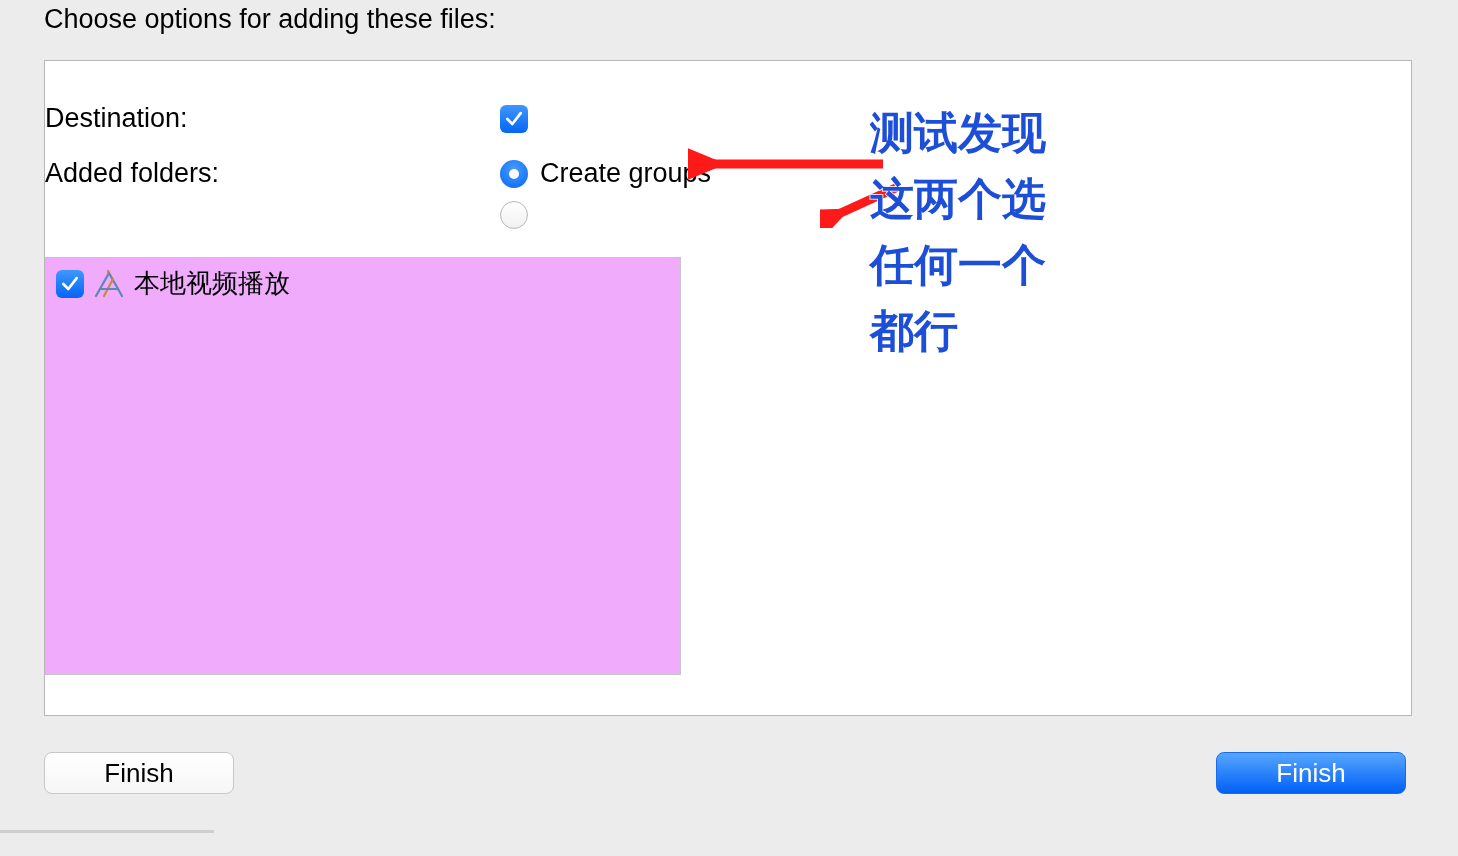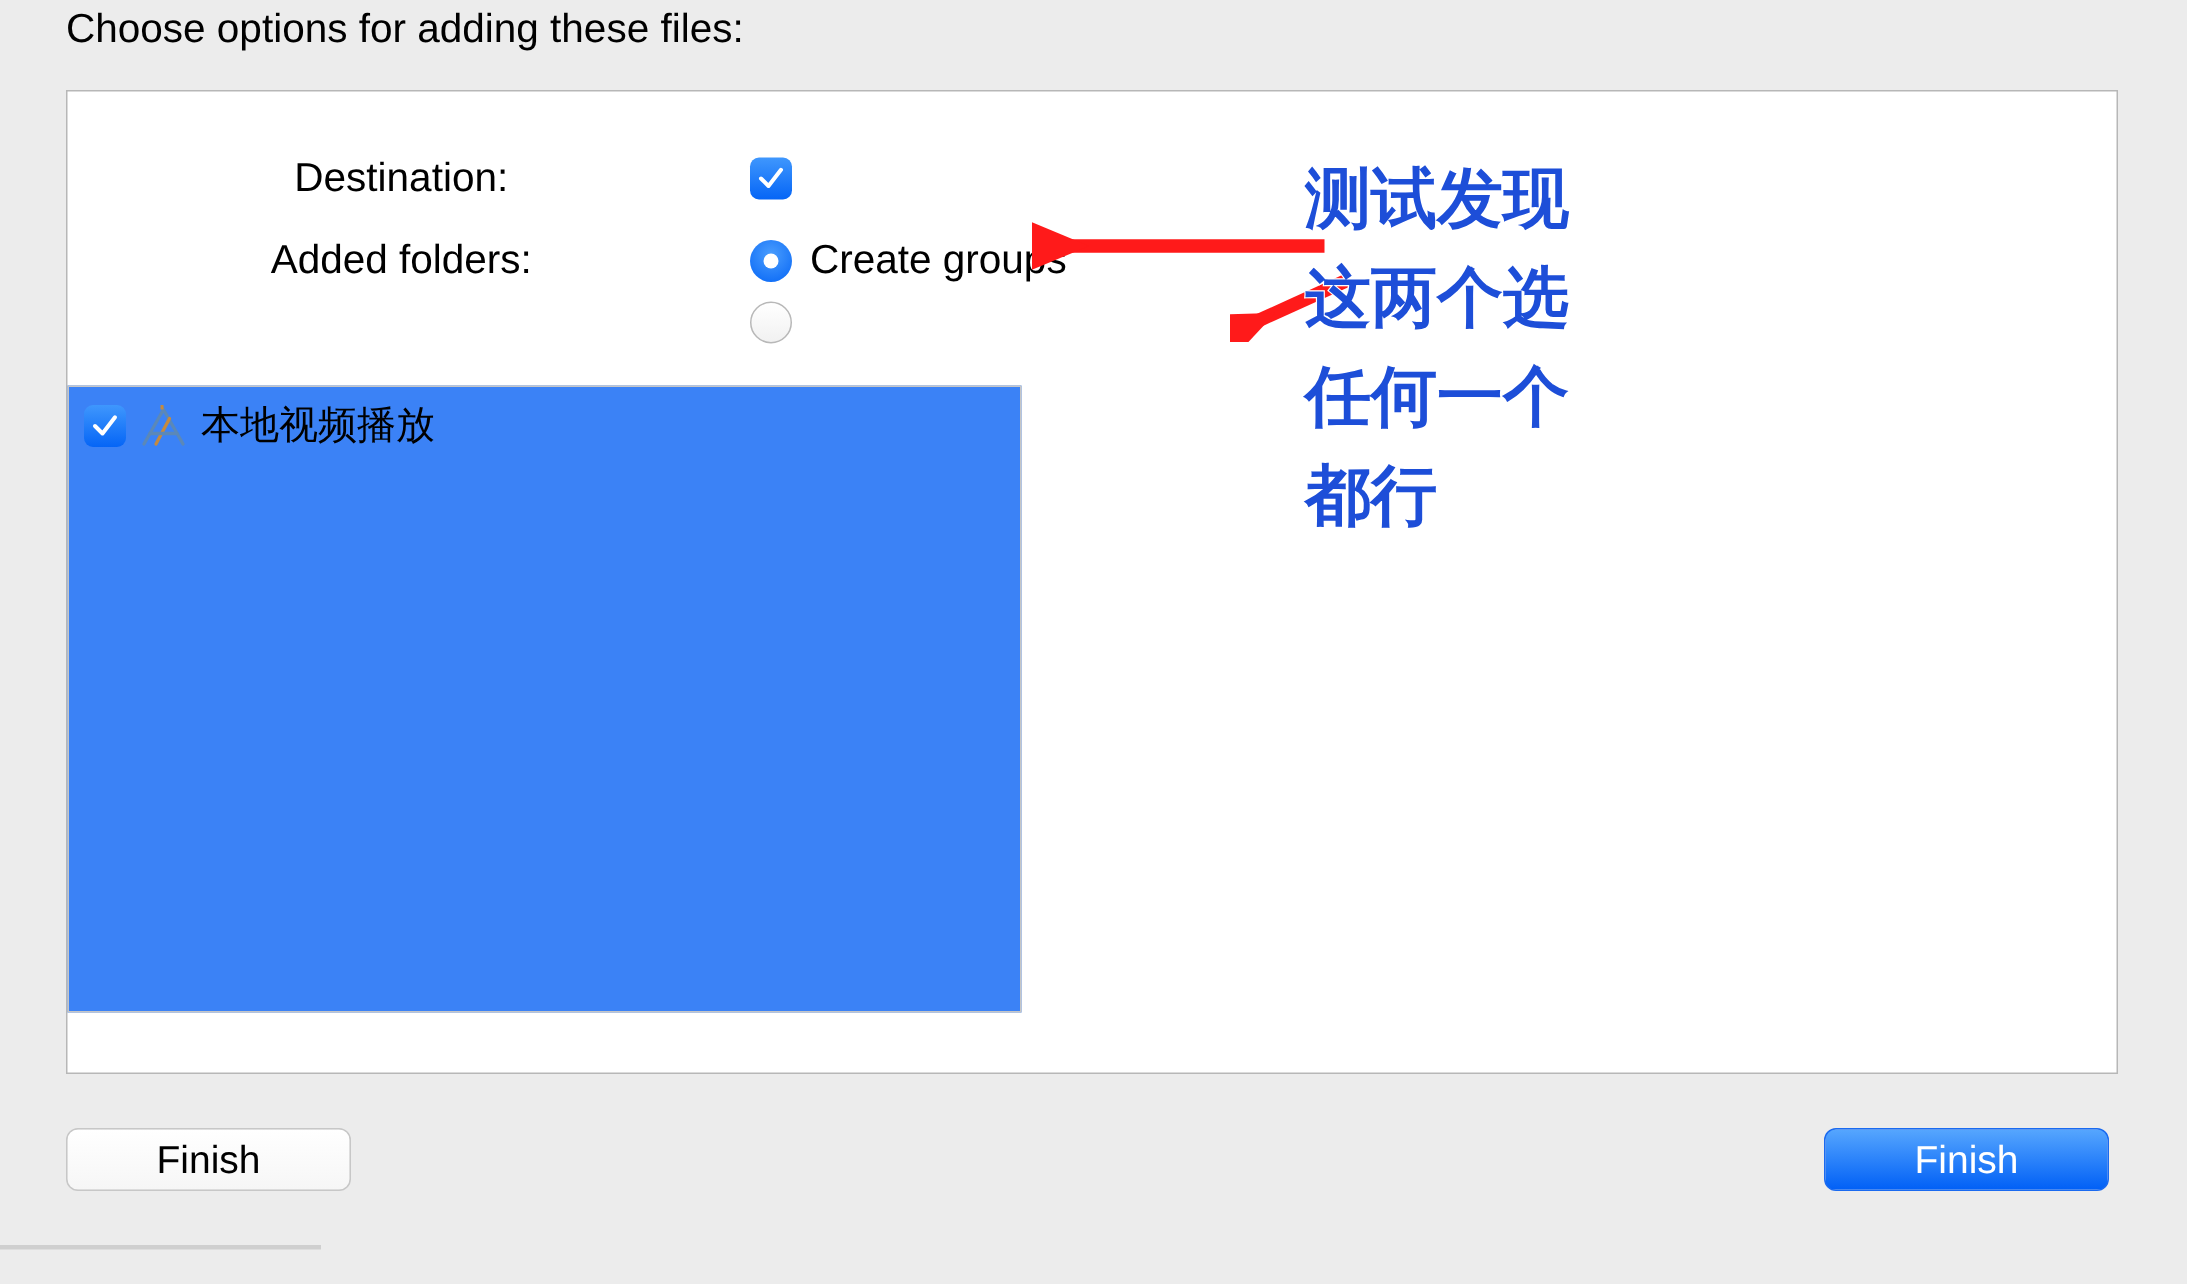--- a/index.html
+++ b/index.html
@@ -27,21 +27,21 @@
     border: 1px solid #b7b7b7;
   }
 
   .row {
     position: absolute;
     display: flex;
     align-items: center;
   }
   .label {
     width: 455px;
-    text-align: center;
+    text-align: left;
     padding-right: 10px;
     font-size: 27px;
   }
   .label-top {
     width: 455px;
     text-align: right;
     padding-right: 10px;
     font-size: 27px;
     align-self: flex-start;
     padding-top: 6px;
@@ -71,21 +71,21 @@
   }
   .radio.unselected {
     background: linear-gradient(#fff,#f1f1f1);
     border: 1px solid #b8b8b8;
   }
 
   .opt-text { margin-left: 12px; font-size: 27px; }
 
   .targets-box {
     border: 1px solid #c6c6c6;
-    background: #3b82f6;
+    background: #f0abfc;
     width: 636px;
     height: 418px;
     padding: 8px 10px;
   }
   .target-row {
     display: flex; align-items: center; gap: 10px;
   }
   .app-icon {
     width: 30px; height: 28px; position: relative; flex-shrink:0;
   }

